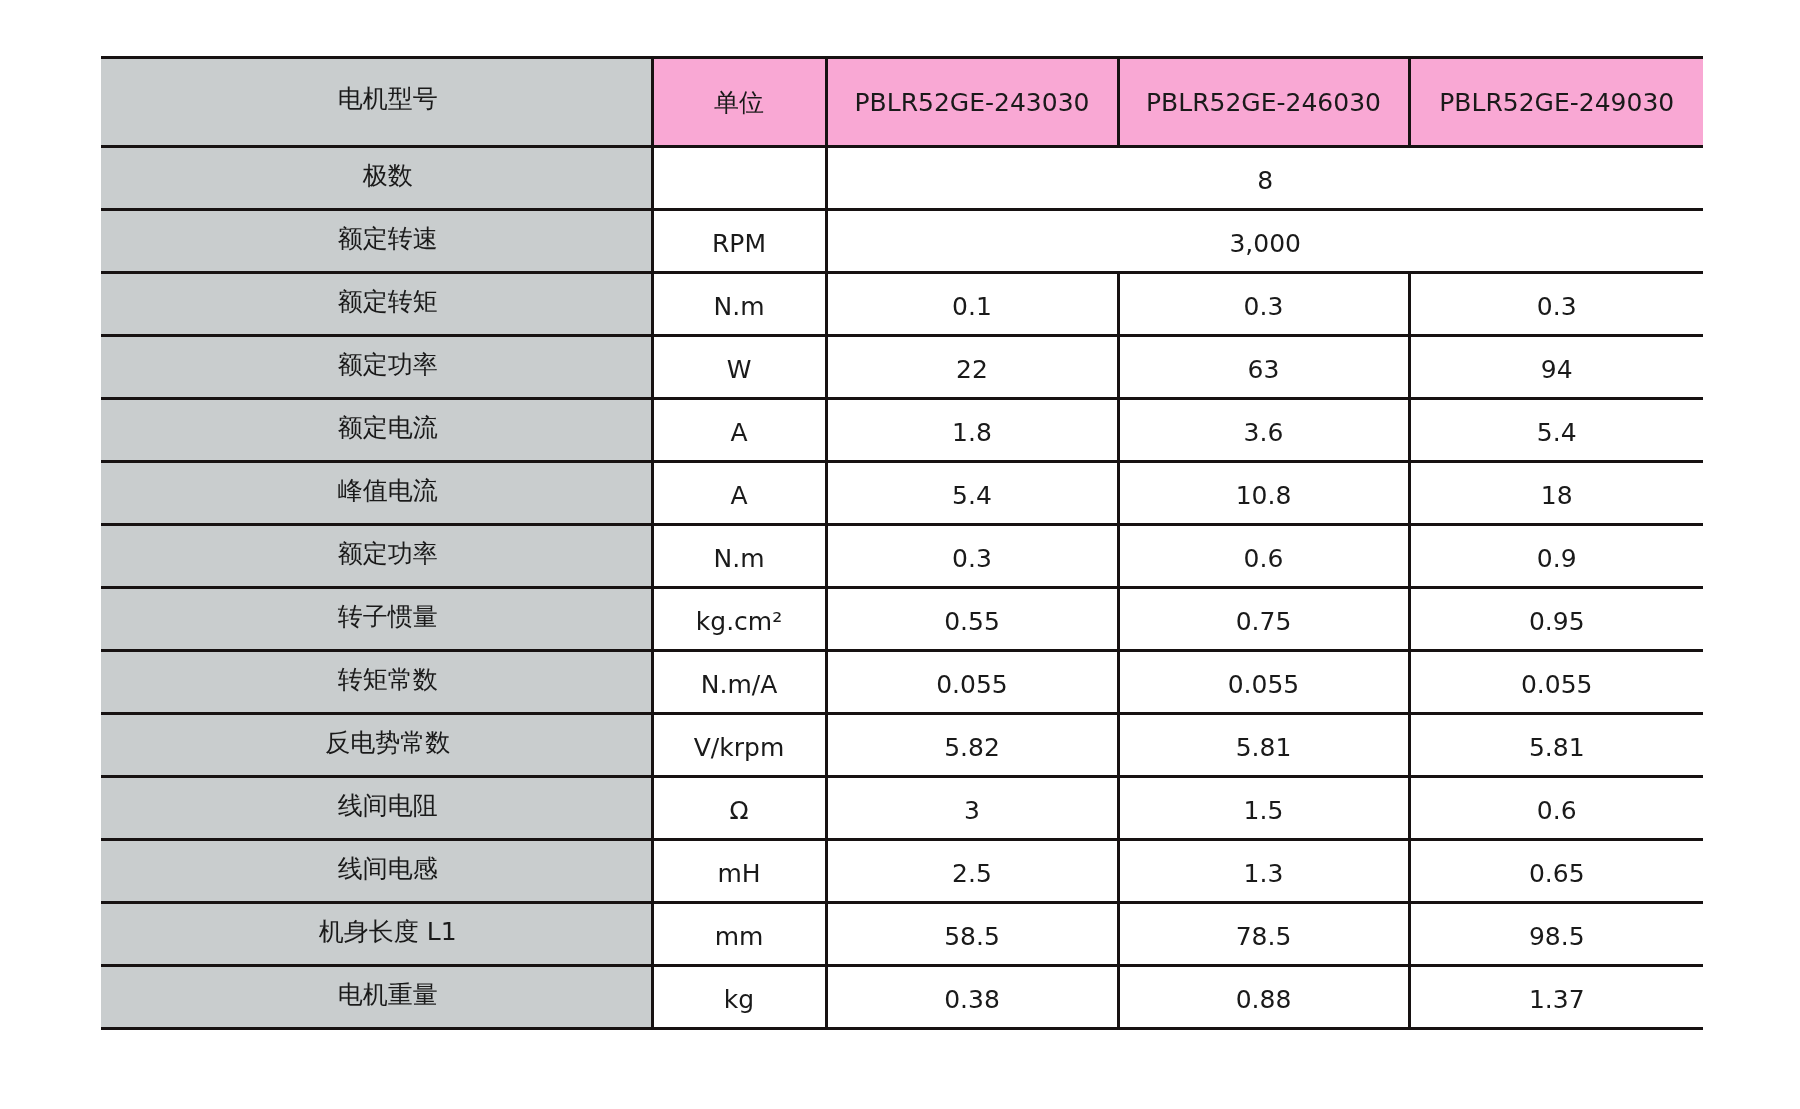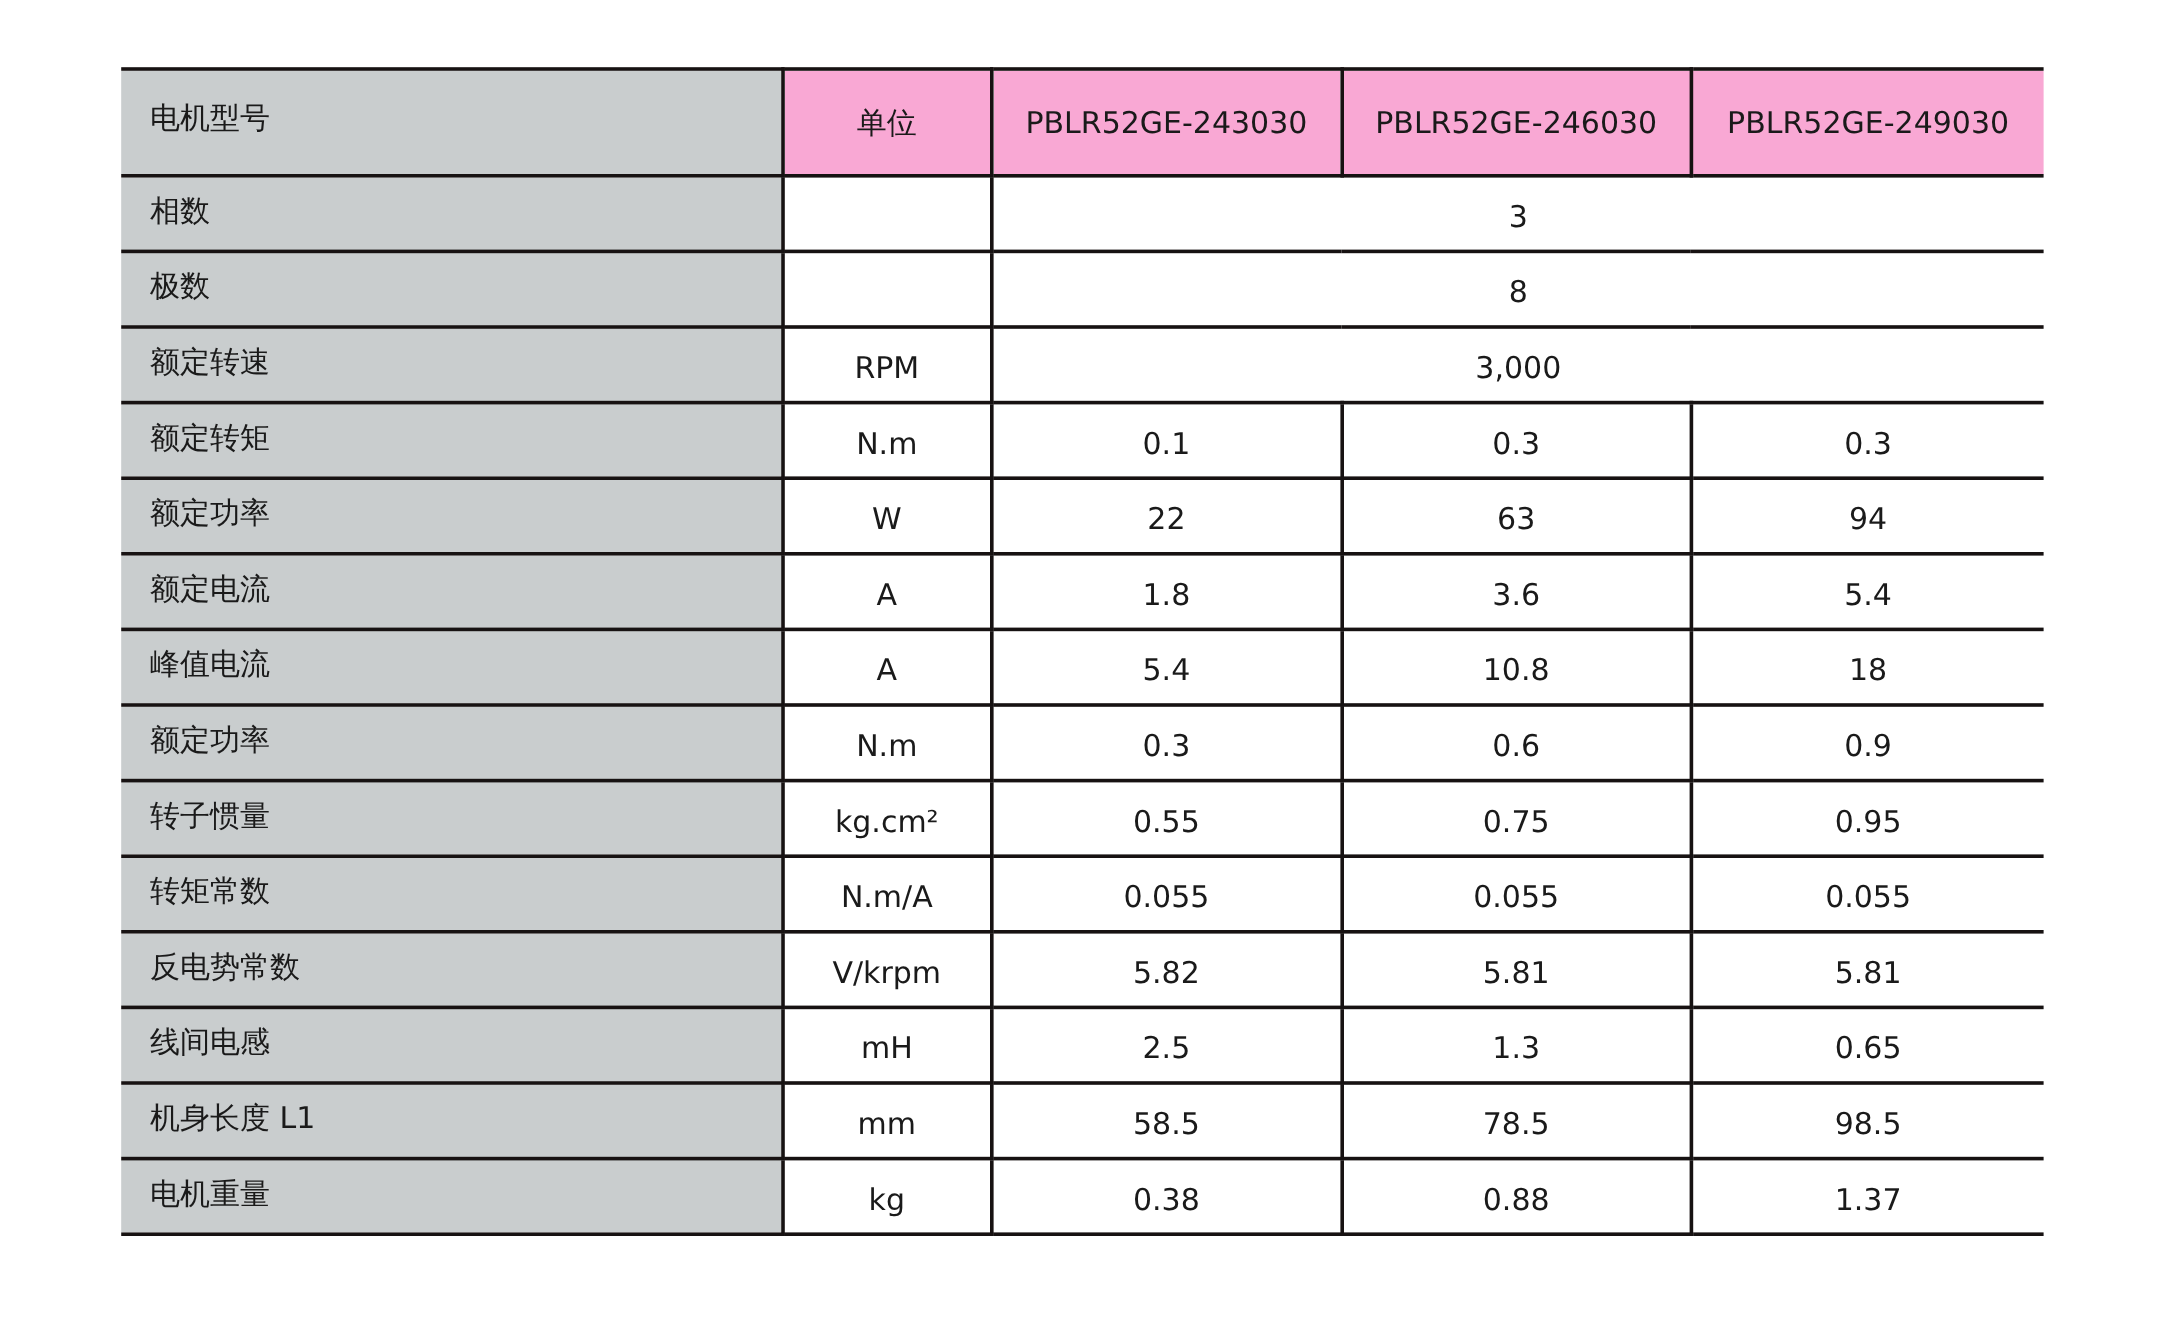--- a/index.html
+++ b/index.html
@@ -15,21 +15,21 @@
   table.spec td, table.spec th {
     border-top: 3px solid #171212; border-bottom: 3px solid #171212;
     border-left: 3px solid #171212; border-right: 3px solid #171212;
     font-weight: normal; font-size: 25px; text-align: center; padding: 0;
     white-space: nowrap; overflow: hidden;
   }
   table.spec tr > *:first-child { border-left: none; }
   table.spec tr > *:last-child { border-right: none; }
   table.spec thead th { height: 78px; background: #f9a8d4; }
   table.spec tbody td { height: 54px; }
-  table.spec .label { background: #c9cdce; text-align: left; padding-left: 24px; padding-bottom: 6px; }
+  table.spec .label { background: #c9cdce; text-align: center; padding-left: 24px; padding-bottom: 6px; }
   table.spec thead th.label { padding-bottom: 8px; }
   table.spec tbody td.unit, table.spec tbody td.val { background: #ffffff; padding-top: 4px; }
 </style>
 </head>
 <body>
 
 <table class="spec">
   <colgroup>
     <col class="c0">
       <col class="c1">
@@ -40,25 +40,20 @@
   <thead>
     <tr>
       <th class="label">电机型号</th>
       <th>单位</th>
       <th>PBLR52GE-243030</th>
       <th>PBLR52GE-246030</th>
       <th>PBLR52GE-249030</th>
     </tr>
   </thead>
   <tbody>
-    <tr>
-      <td class="label">相数</td>
-      <td class="unit"></td>
-      <td class="val" colspan="3">3</td>
-    </tr>
     <tr>
       <td class="label">极数</td>
       <td class="unit"></td>
       <td class="val" colspan="3">8</td>
     </tr>
     <tr>
       <td class="label">额定转速</td>
       <td class="unit">RPM</td>
       <td class="val" colspan="3">3,000</td>
     </tr>
@@ -112,20 +107,27 @@
       <td class="val">0.055</td>
     </tr>
     <tr>
       <td class="label">反电势常数</td>
       <td class="unit">V/krpm</td>
       <td class="val">5.82</td>
       <td class="val">5.81</td>
       <td class="val">5.81</td>
     </tr>
     <tr>
+      <td class="label">线间电阻</td>
+      <td class="unit">Ω</td>
+      <td class="val">3</td>
+      <td class="val">1.5</td>
+      <td class="val">0.6</td>
+    </tr>
+    <tr>
       <td class="label">线间电感</td>
       <td class="unit">mH</td>
       <td class="val">2.5</td>
       <td class="val">1.3</td>
       <td class="val">0.65</td>
     </tr>
     <tr>
       <td class="label">机身长度 L1</td>
       <td class="unit">mm</td>
       <td class="val">58.5</td>

